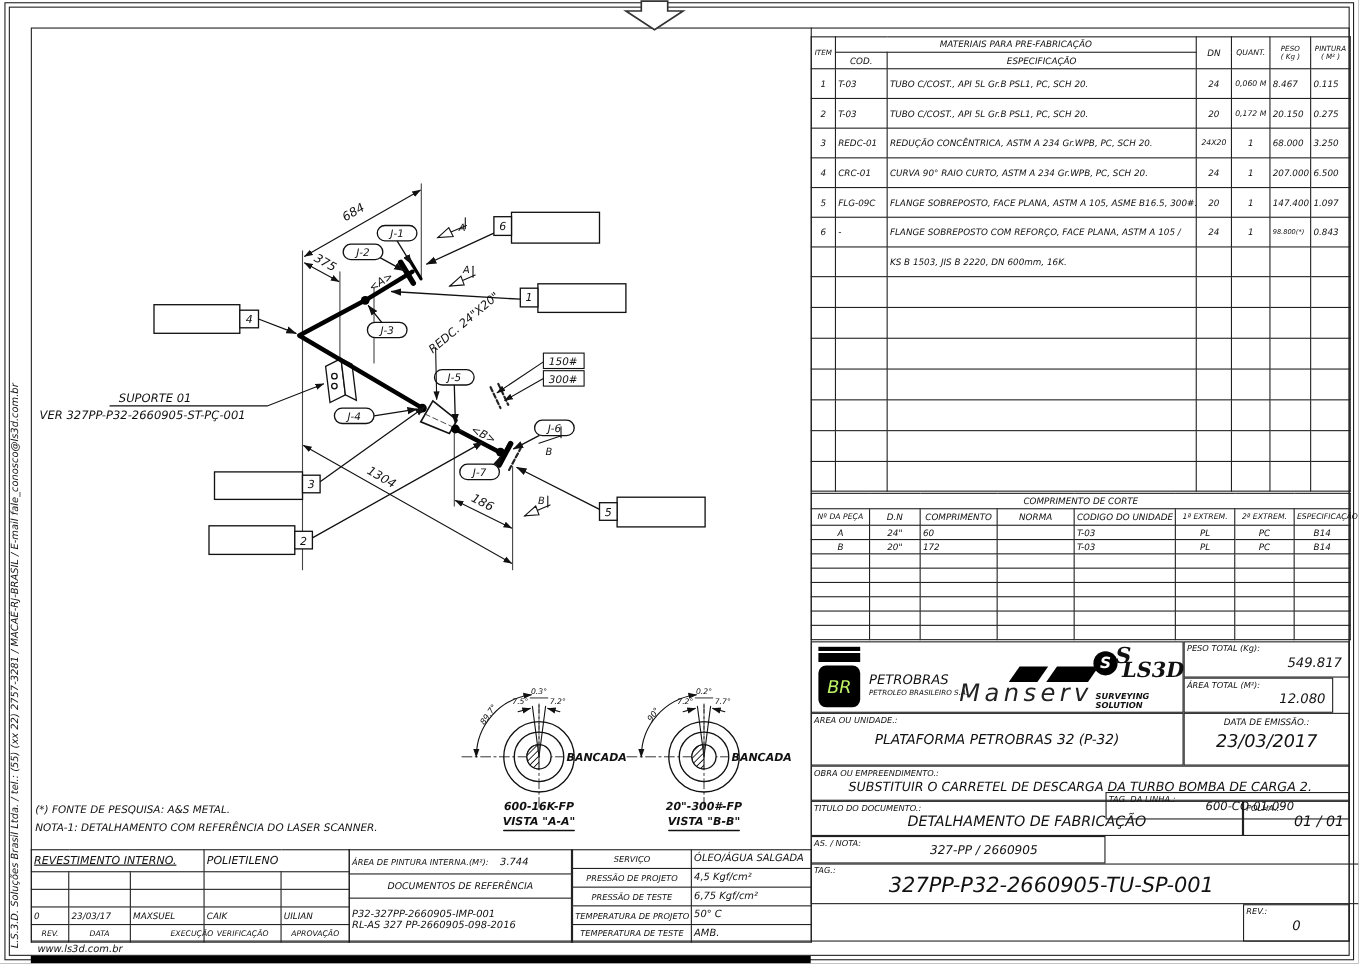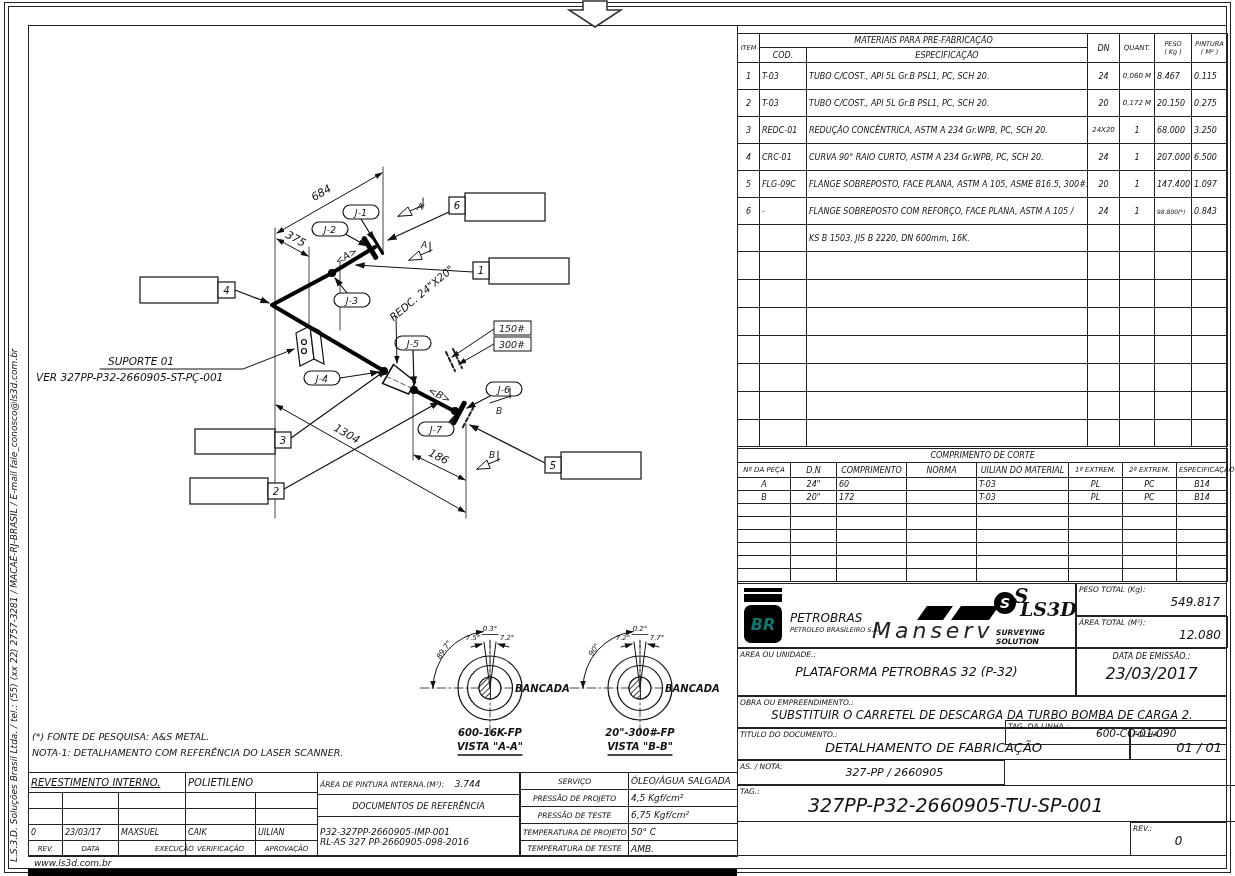--- a/index.html
+++ b/index.html
@@ -9,22 +9,22 @@
   .cell{position:absolute;box-sizing:border-box;border:1px solid #222;font-style:italic;}
   .lbl{font-size:7.5px;font-style:italic;padding:1px 2px;display:block;}
   .ctr{text-align:center;}
   table{border-collapse:collapse;table-layout:fixed;position:absolute;font-style:italic;}
   td,th{border:1px solid #222;font-weight:normal;padding:0 2px;white-space:nowrap;overflow:visible;
         font-size:8px;font-style:italic;}
   .vtext{position:absolute;left:9px;top:862px;width:580px;transform:rotate(-90deg);
          transform-origin:0 0;font-size:9px;font-style:italic;white-space:nowrap;}
   svg text{font-family:"DejaVu Sans",sans-serif;font-style:italic;fill:#111;}
   .blackbar{position:absolute;background:#000;}
-  .logoBR{position:absolute;background:#000;border-radius:7px;color:#0f766e;
-          font-weight:bold;font-style:italic;display:flex;align-items:center;justify-content:center;}
+  .logoBR{position:absolute;background:#000;border-radius:7px;color:#bef264;
+          font-weight:normal;font-style:italic;display:flex;align-items:center;justify-content:center;}
   .stripes{position:absolute;background:repeating-linear-gradient(#000 0 4px,#fff 4px 6px,#000 6px 10px);}
   .skew{position:absolute;background:#000;transform:skewX(-35deg);}
 </style>
 </head>
 <body>
 
 <div class="sheet">
 
   <div class="abs" style="left:4px;top:2px;width:1227px;height:871px;border:1px solid #222;"></div>
   <div class="abs" style="left:8px;top:6px;width:1219px;height:863px;border:1px solid #222;"></div>
@@ -202,21 +202,21 @@
       </colgroup>
     <tbody>
         <tr style="height:14px;">
           <td colspan="8" class="ctr">COMPRIMENTO DE CORTE</td>
         </tr>
     <tr style="height:15px;">
       <td class="ctr" style="font-size:7px;">Nº DA PEÇA</td>
       <td class="ctr">D.N</td>
       <td class="ctr">COMPRIMENTO</td>
       <td class="ctr">NORMA</td>
-      <td class="ctr">UILIAN DO MATERIAL</td>
+      <td class="ctr">CODIGO DO UNIDADE</td>
       <td class="ctr" style="font-size:7px;">1ª EXTREM.</td>
       <td class="ctr" style="font-size:7px;">2ª EXTREM.</td>
       <td class="ctr" style="font-size:7px;">ESPECIFICAÇÃO</td>
     </tr>
     <tr style="height:13px;">
       <td class="ctr">A</td>
       <td class="ctr">24"</td>
       <td>60</td>
       <td></td>
       <td>T-03</td>
@@ -309,21 +309,21 @@
     <div class="abs" style="left:134px;top:34px;font-size:22px;letter-spacing:4px;color:#222;">Manserv</div>
     <div class="abs" style="left:256px;top:8px;width:22px;height:22px;background:#000;border-radius:50%;color:#fff;font-weight:bold;font-size:14px;text-align:center;line-height:22px;"><span>S</span></div>
     <div class="abs" style="left:276px;top:0px;font-size:20px;font-weight:bold;font-family:'DejaVu Serif',serif;">S</div>
     <div class="abs" style="left:282px;top:14px;font-size:19px;font-weight:bold;font-family:'DejaVu Serif',serif;">LS3D</div>
     <div class="abs" style="left:258px;top:44px;font-size:7.5px;font-weight:bold;">SURVEYING SOLUTION</div>
   </div>
   <div class="cell" style="left:1076px;top:583px;width:151px;height:33px;">
     <span class="lbl">PESO TOTAL (Kg):</span>
     <div style="text-align:right;font-size:12px;padding-right:6px;">549.817</div>
   </div>
-  <div class="cell" style="left:1076px;top:616px;width:152px;height:32px;">
+  <div class="cell" style="left:1076px;top:616px;width:136px;height:32px;">
     <span class="lbl">ÁREA TOTAL (M²):</span>
     <div style="text-align:right;font-size:12px;padding-right:6px;">12.080</div>
   </div>
   <div class="cell" style="left:737px;top:648px;width:339px;height:48px;">
     <span class="lbl">AREA OU UNIDADE.:</span>
     <div class="ctr" style="font-size:12.5px;margin-top:4px;">PLATAFORMA PETROBRAS 32 (P-32)</div>
   </div>
   <div class="cell" style="left:1076px;top:648px;width:151px;height:48px;">
     <div class="ctr" style="font-size:8px;padding-top:3px;">DATA DE EMISSÃO.:</div>
     <div class="ctr" style="font-size:16px;margin-top:3px;">23/03/2017</div>

